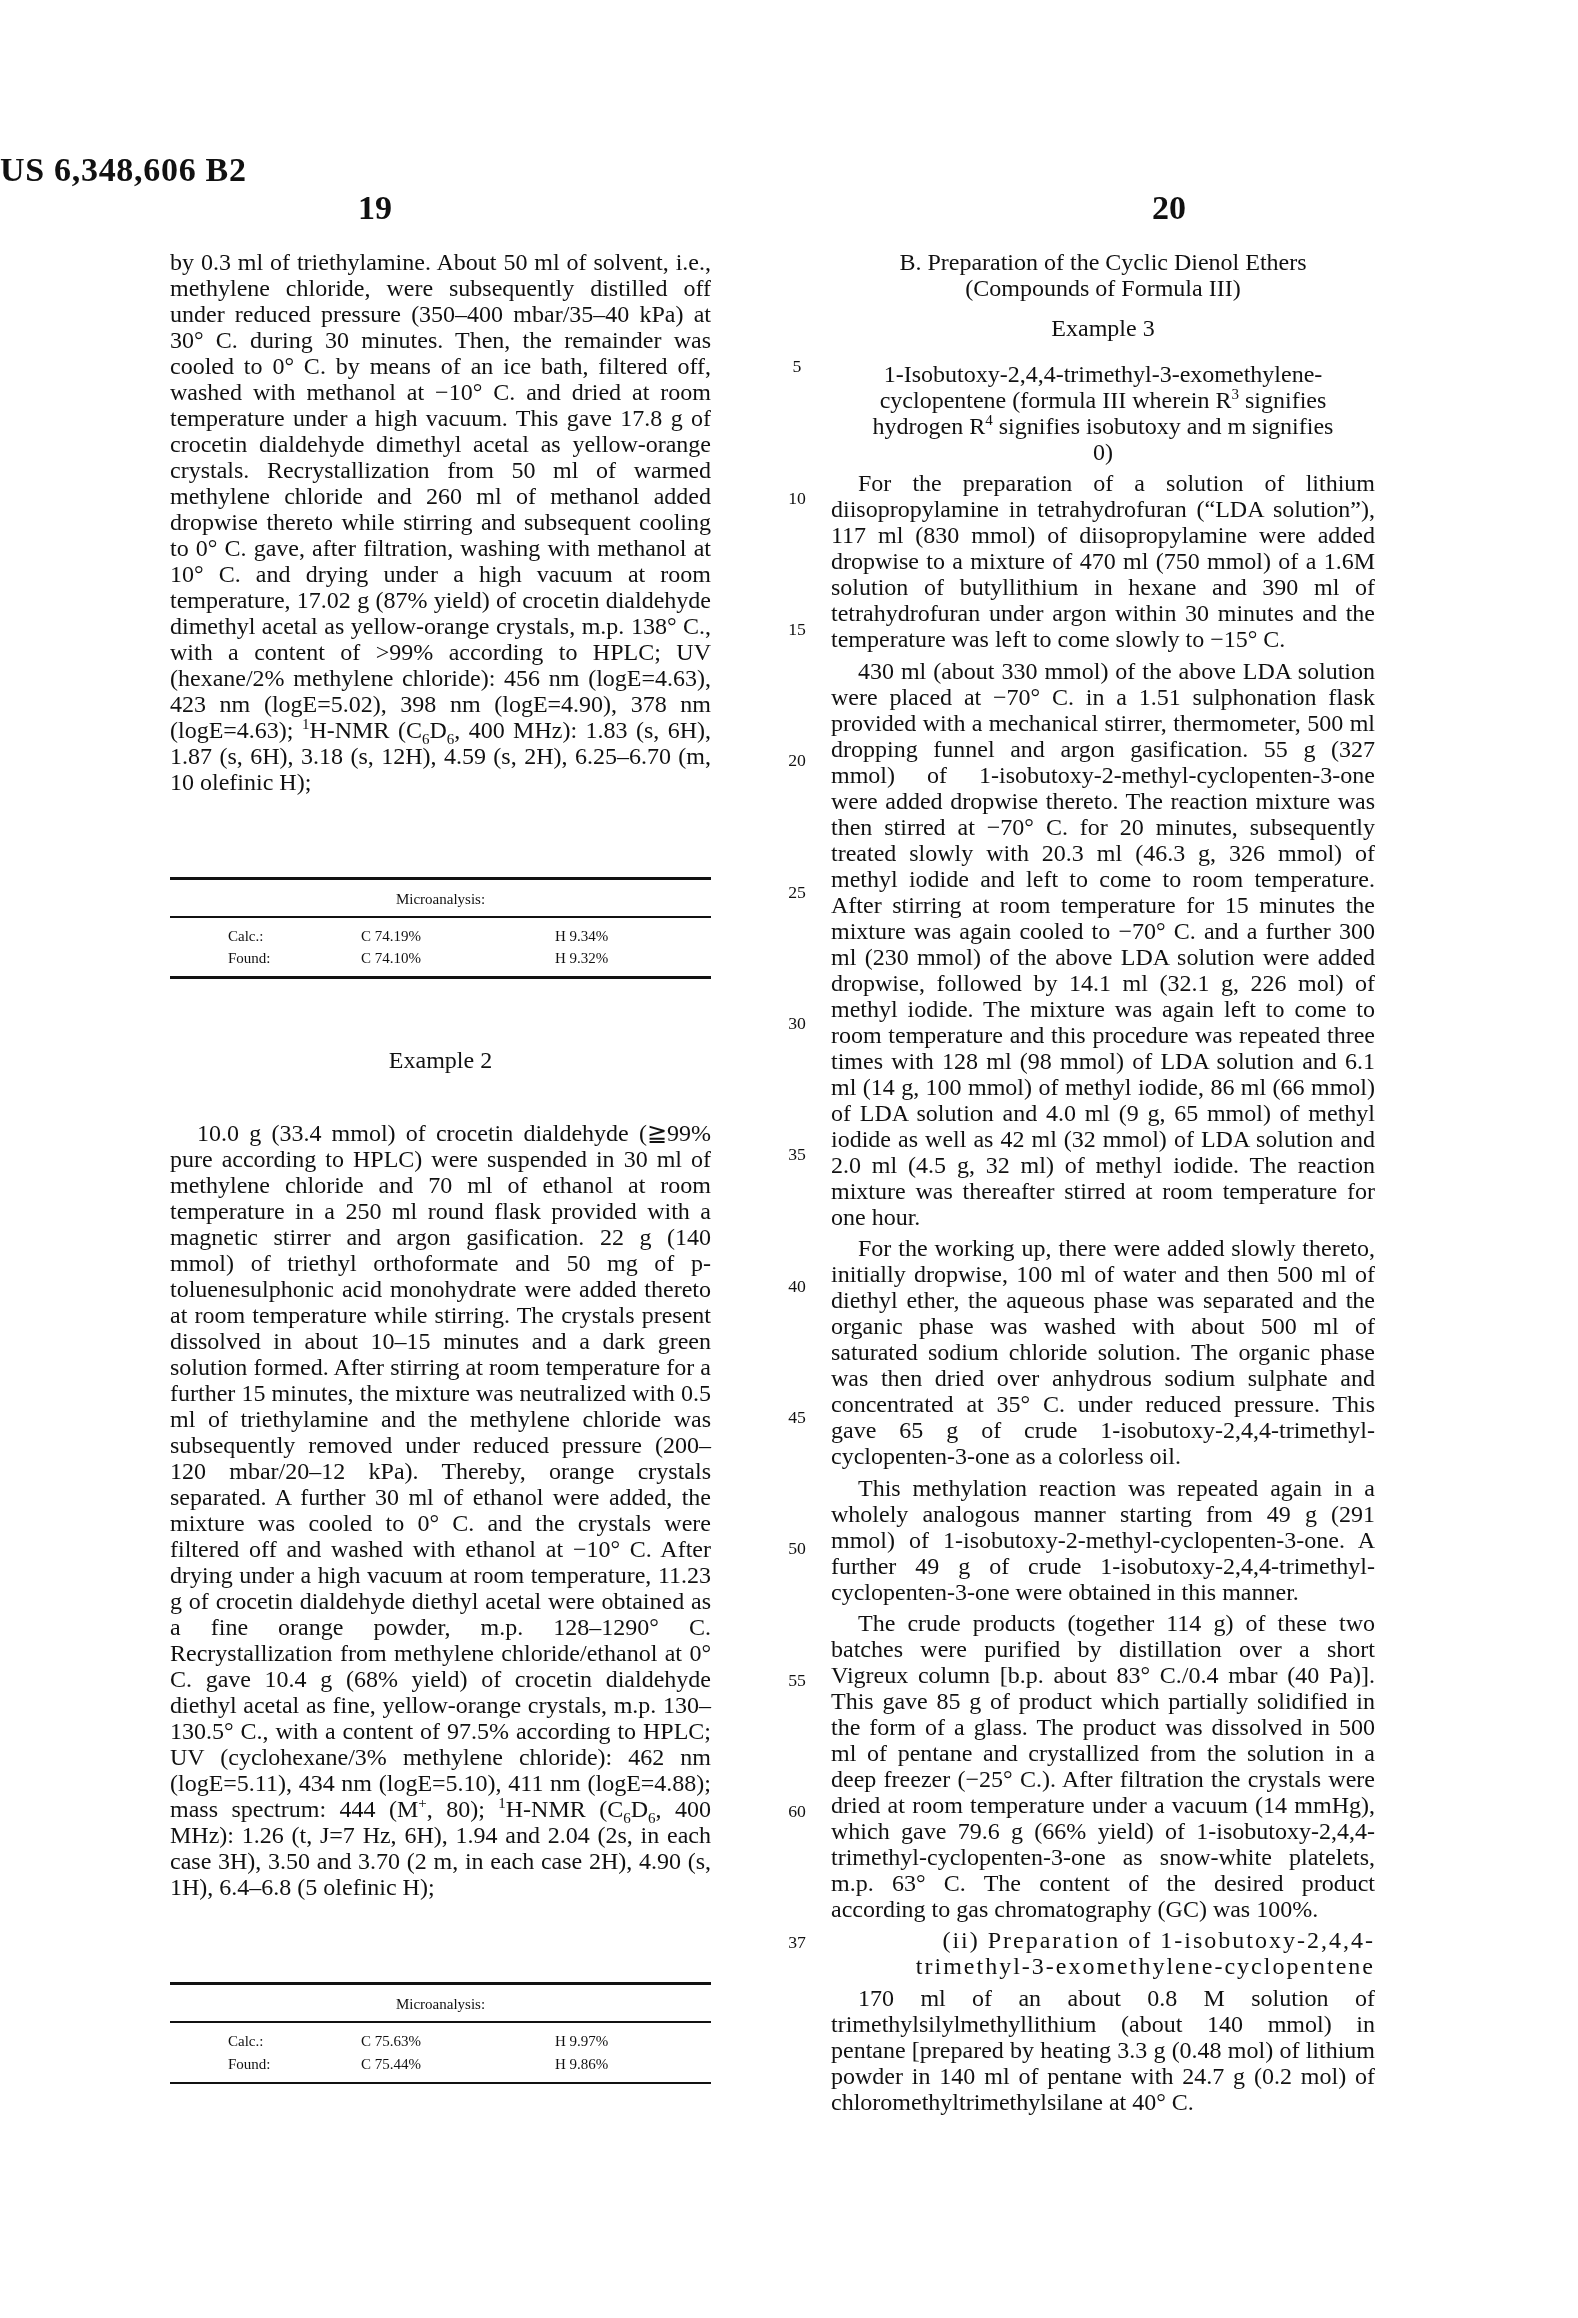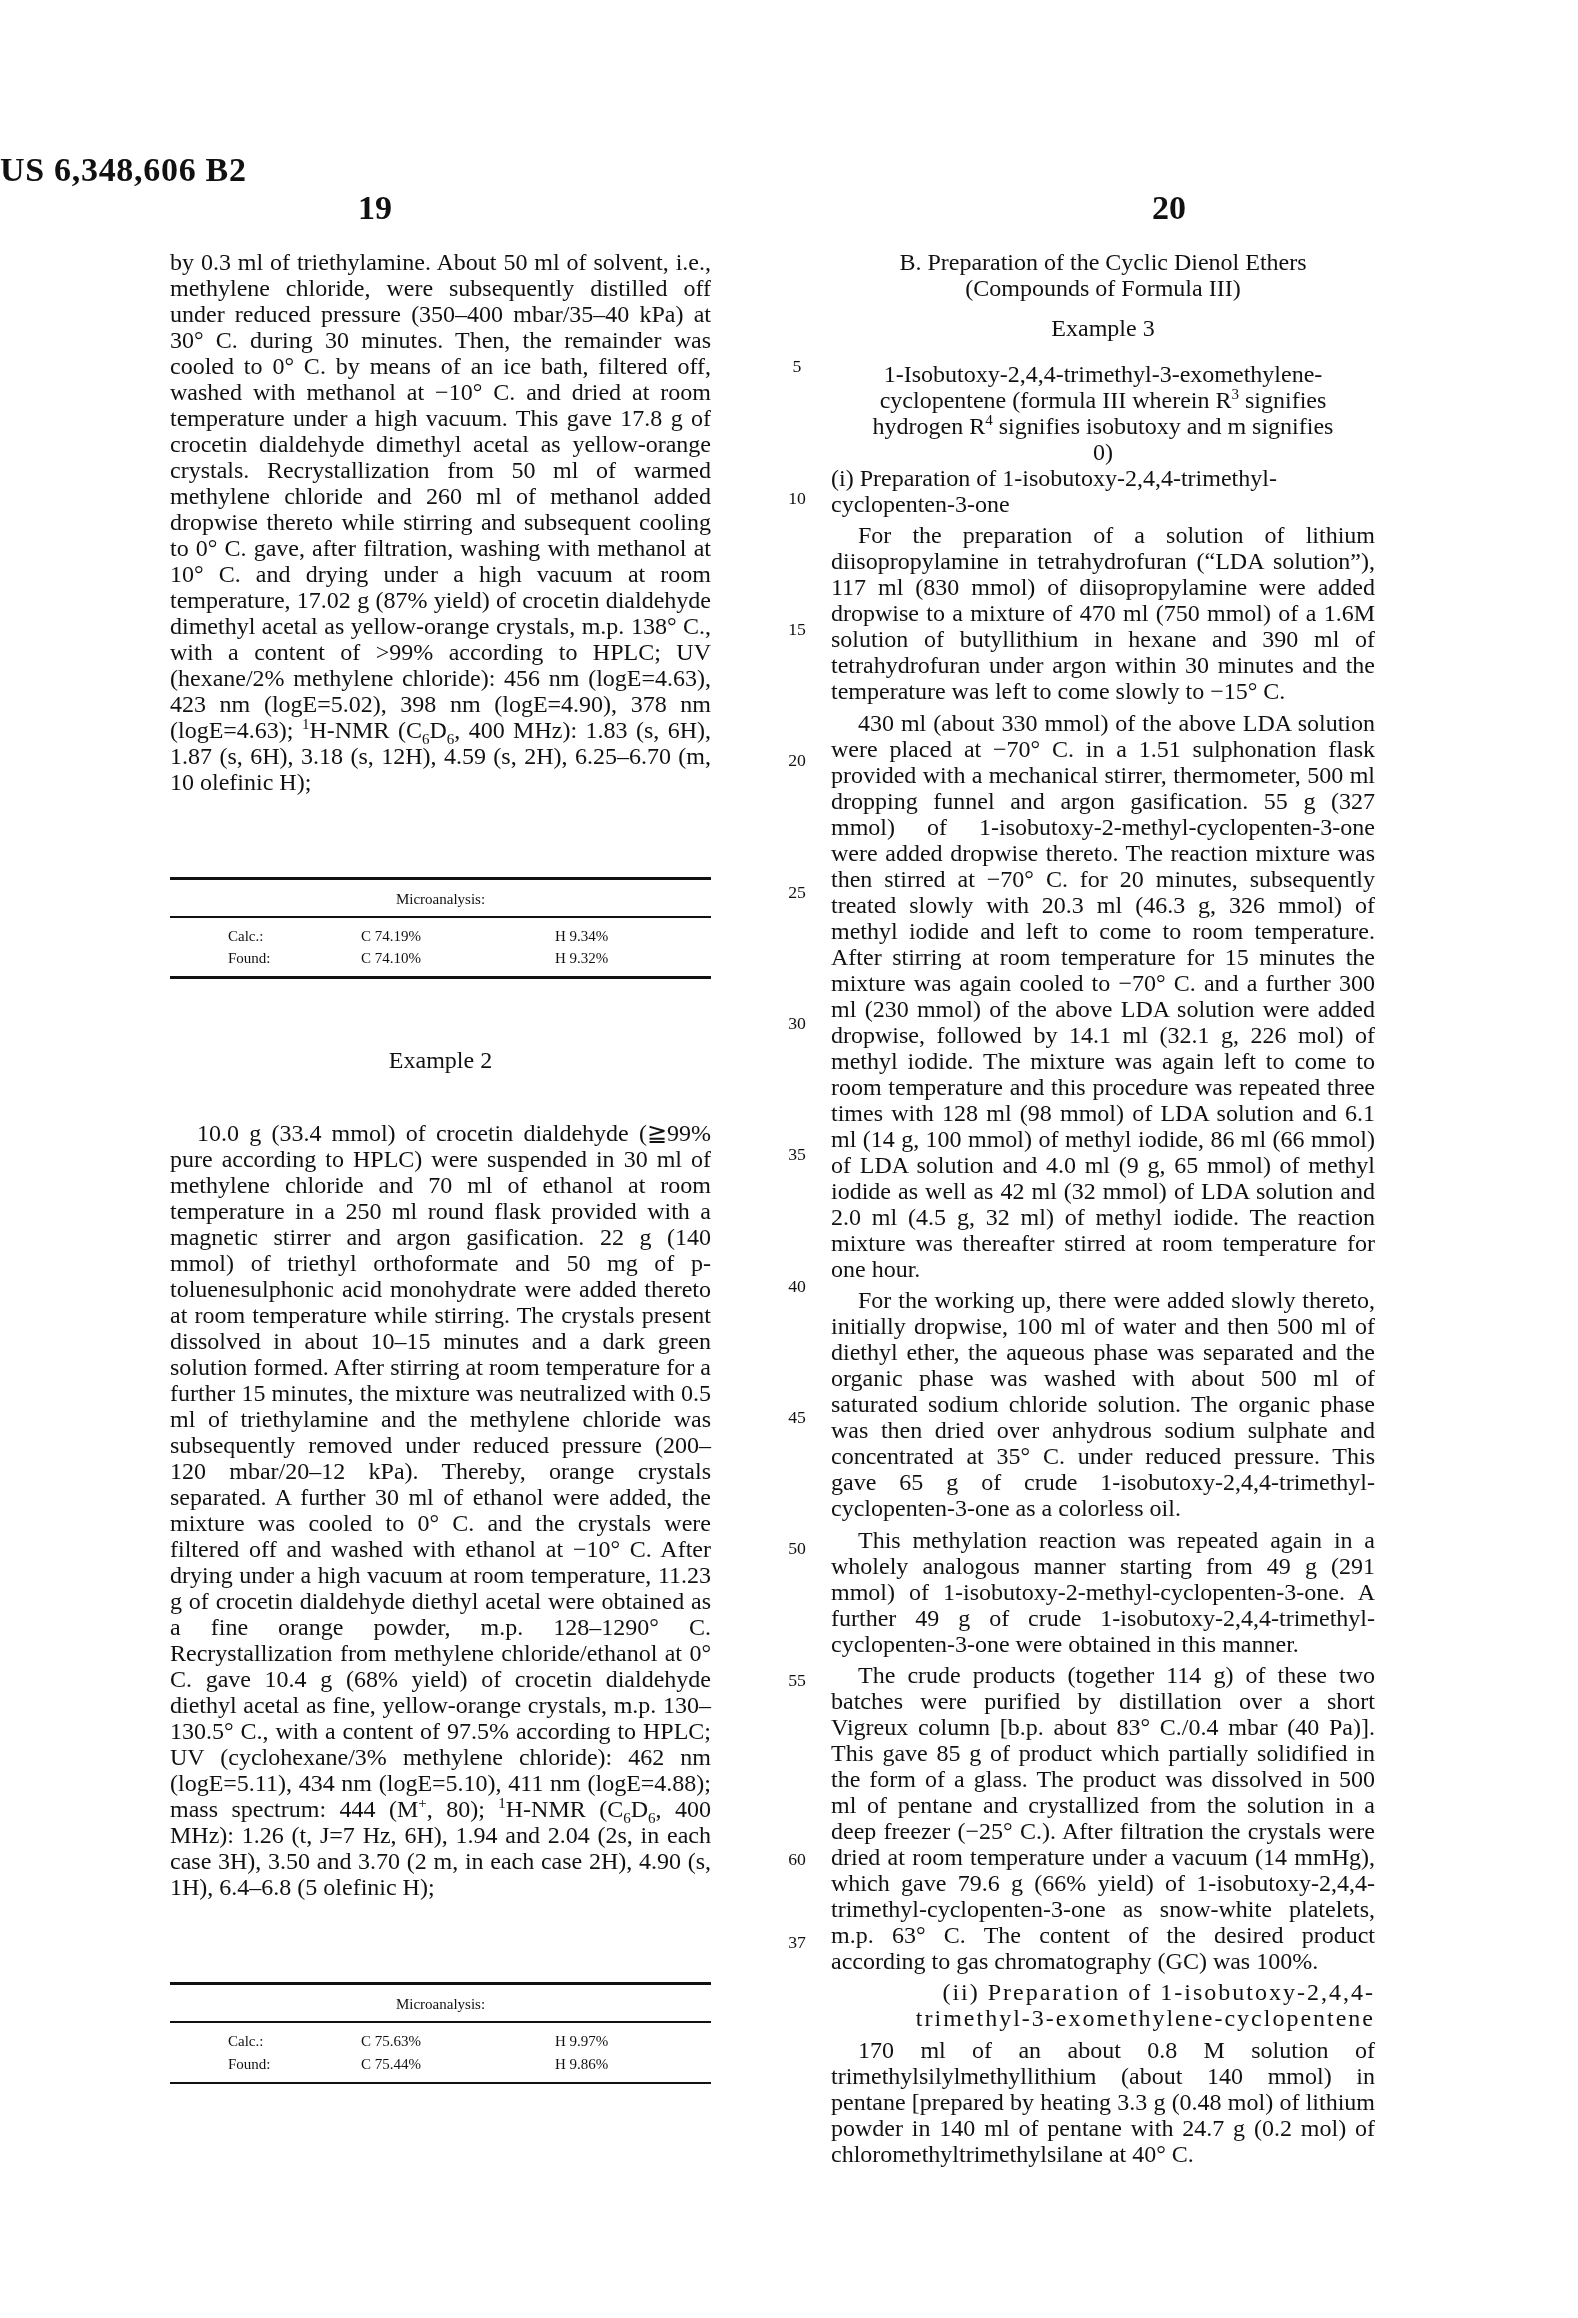--- a/index.html
+++ b/index.html
@@ -97,21 +97,20 @@
   <p class="center">
     <span>B. Preparation of the Cyclic Dienol Ethers</span><br>
     <span>(Compounds of Formula III)</span>
   </p>
   <div style="height:13.6px;"></div>
   <p class="center">Example 3</p>
   <div style="height:20.4px;"></div>
   <p class="center" style="padding:0 34px;">
     <span>1-Isobutoxy-2,4,4-trimethyl-3-exomethylene-cyclopentene (formula III wherein R</span><sup>3</sup><span> signifies hydrogen R</span><sup>4</sup><span> signifies isobutoxy and m signifies 0)</span>
   </p>
-  <p class="noind" style="text-align:left;">(i) Preparation of 1-isobutoxy-2,4,4-trimethyl-cyclopenten-3-one</p>
   <div style="height:5.4px;"></div>
   <p>For the preparation of a solution of lithium diisopropylamine in tetrahydrofuran (“LDA solution”), 117 ml (830 mmol) of diisopropylamine were added dropwise to a mixture of 470 ml (750 mmol) of a 1.6M solution of butyllithium in hexane and 390 ml of tetrahydrofuran under argon within 30 minutes and the temperature was left to come slowly to −15° C.</p>
   <div style="height:5.4px;"></div>
   <p>430 ml (about 330 mmol) of the above LDA solution were placed at −70° C. in a 1.51 sulphonation flask provided with a mechanical stirrer, thermometer, 500 ml dropping funnel and argon gasification. 55 g (327 mmol) of 1-isobutoxy-2-methyl-cyclopenten-3-one were added dropwise thereto. The reaction mixture was then stirred at −70° C. for 20 minutes, subsequently treated slowly with 20.3 ml (46.3 g, 326 mmol) of methyl iodide and left to come to room temperature. After stirring at room temperature for 15 minutes the mixture was again cooled to −70° C. and a further 300 ml (230 mmol) of the above LDA solution were added dropwise, followed by 14.1 ml (32.1 g, 226 mol) of methyl iodide. The mixture was again left to come to room temperature and this procedure was repeated three times with 128 ml (98 mmol) of LDA solution and 6.1 ml (14 g, 100 mmol) of methyl iodide, 86 ml (66 mmol) of LDA solution and 4.0 ml (9 g, 65 mmol) of methyl iodide as well as 42 ml (32 mmol) of LDA solution and 2.0 ml (4.5 g, 32 ml) of methyl iodide. The reaction mixture was thereafter stirred at room temperature for one hour.</p>
   <div style="height:5.4px;"></div>
   <p>For the working up, there were added slowly thereto, initially dropwise, 100 ml of water and then 500 ml of diethyl ether, the aqueous phase was separated and the organic phase was washed with about 500 ml of saturated sodium chloride solution. The organic phase was then dried over anhydrous sodium sulphate and concentrated at 35° C. under reduced pressure. This gave 65 g of crude 1-isobutoxy-2,4,4-trimethyl-cyclopenten-3-one as a colorless oil.</p>
   <div style="height:5.4px;"></div>
   <p>This methylation reaction was repeated again in a wholely analogous manner starting from 49 g (291 mmol) of 1-isobutoxy-2-methyl-cyclopenten-3-one. A further 49 g of crude 1-isobutoxy-2,4,4-trimethyl-cyclopenten-3-one were obtained in this manner.</p>
   <div style="height:5.4px;"></div>
   <p>The crude products (together 114 g) of these two batches were purified by distillation over a short Vigreux column [b.p. about 83° C./0.4 mbar (40 Pa)]. This gave 85 g of product which partially solidified in the form of a glass. The product was dissolved in 500 ml of pentane and crystallized from the solution in a deep freezer (−25° C.). After filtration the crystals were dried at room temperature under a vacuum (14 mmHg), which gave 79.6 g (66% yield) of 1-isobutoxy-2,4,4-trimethyl-cyclopenten-3-one as snow-white platelets, m.p. 63° C. The content of the desired product according to gas chromatography (GC) was 100%.</p>
@@ -126,16 +125,16 @@
   <span class="ln" style="left:780px; top:488px;">10</span>
   <span class="ln" style="left:780px; top:619px;">15</span>
   <span class="ln" style="left:780px; top:750px;">20</span>
   <span class="ln" style="left:780px; top:882px;">25</span>
   <span class="ln" style="left:780px; top:1013px;">30</span>
   <span class="ln" style="left:780px; top:1144px;">35</span>
   <span class="ln" style="left:780px; top:1276px;">40</span>
   <span class="ln" style="left:780px; top:1407px;">45</span>
   <span class="ln" style="left:780px; top:1538px;">50</span>
   <span class="ln" style="left:780px; top:1670px;">55</span>
-  <span class="ln" style="left:780px; top:1801px;margin-top:48px;">60</span>
+  <span class="ln" style="left:780px; top:1801px;">60</span>
   <span class="ln" style="left:780px; top:1932px;">37</span>
 </div>
 
 
 </body></html>

